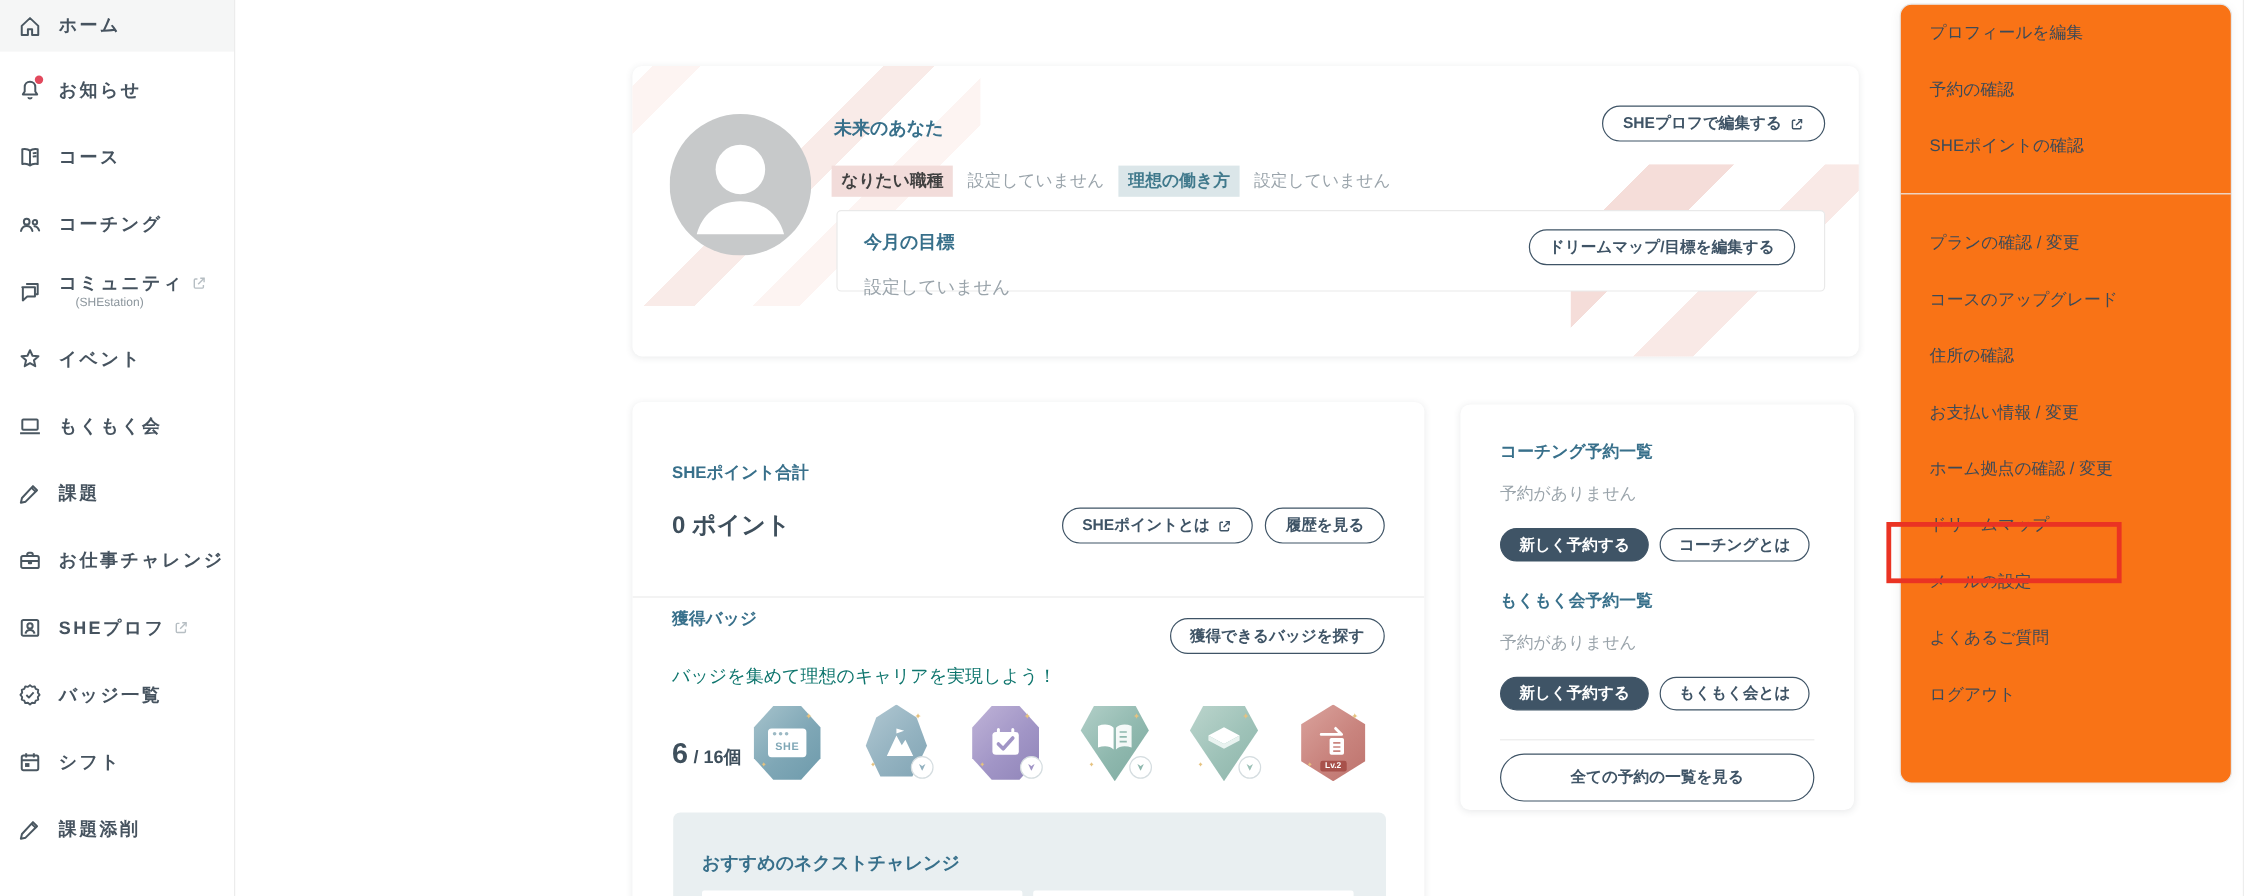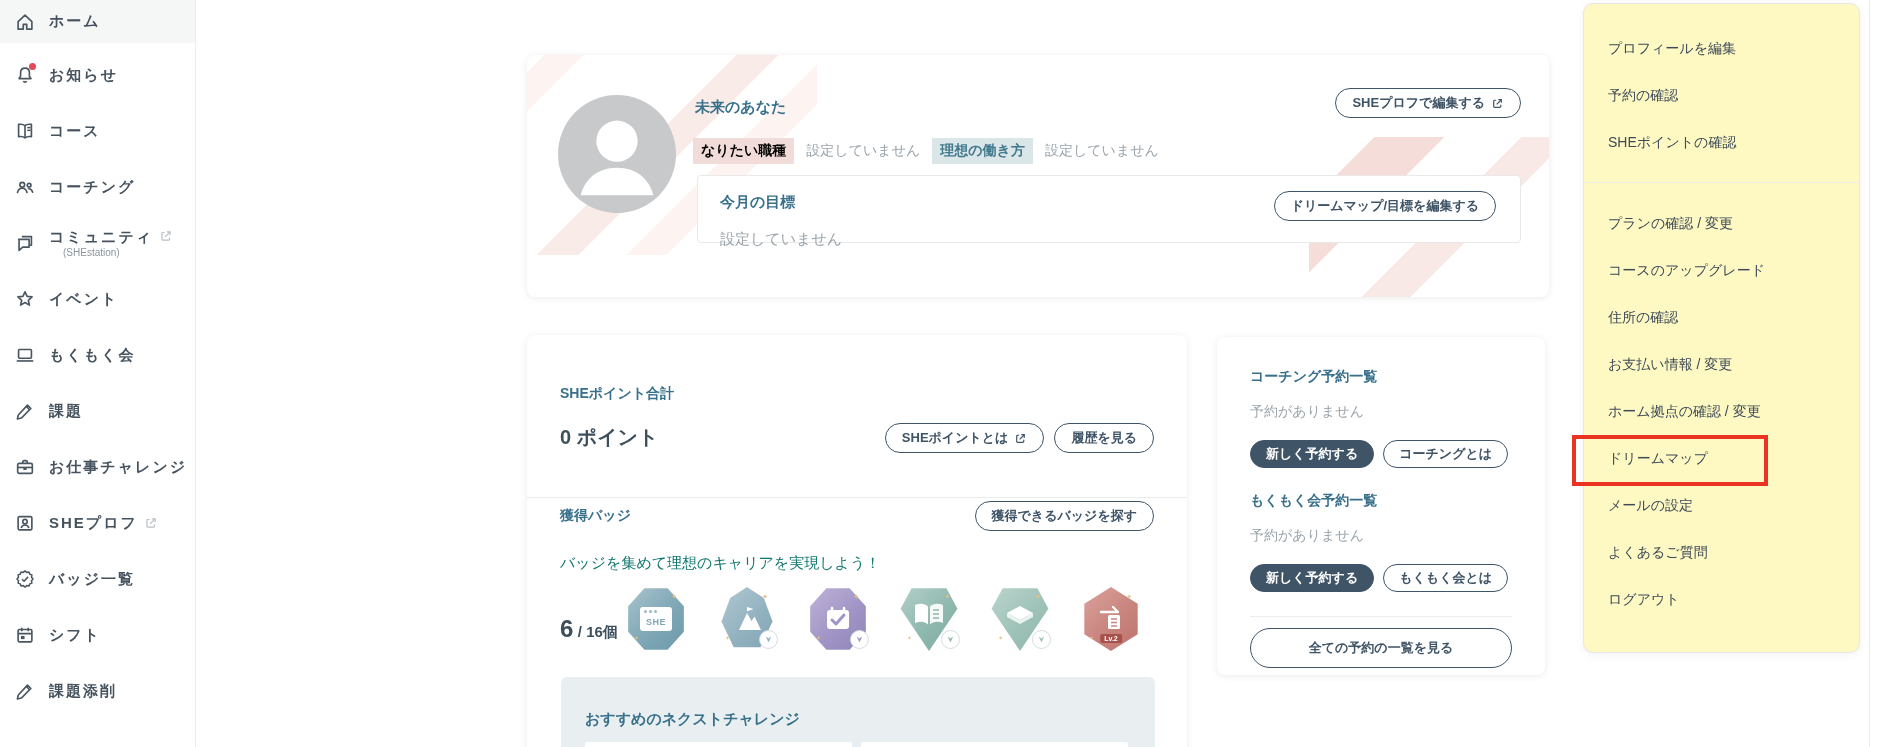--- a/index.html
+++ b/index.html
@@ -35,36 +35,36 @@
   .profile-card{left:527px;top:55px;width:1022px;height:242px;overflow:hidden;}
   .ribbon-tl{position:absolute;top:-60px;left:-70px;width:360px;height:260px;
     background:repeating-linear-gradient(135deg,transparent 0 40px,#f9ebe8 40px 70px,transparent 70px 104px,#fdf4f2 104px 132px,transparent 132px 200px);pointer-events:none;}
   .ribbon-br{position:absolute;bottom:-50px;right:-60px;width:300px;height:210px;
     background:repeating-linear-gradient(135deg,transparent 0 46px,#f5ddd9 46px 96px,transparent 96px 150px,#f9e9e6 150px 185px,transparent 185px 240px);pointer-events:none;}
   .avatar{position:absolute;left:31px;top:40px;width:118px;height:118px;}
   .p-name{position:absolute;left:168px;top:43px;font-size:15px;}
   .p-edit-btn{position:absolute;right:28px;top:33px;}
   .p-badges{position:absolute;left:166px;top:83px;display:flex;align-items:center;gap:12px;height:26px;}
   .tag{display:inline-flex;align-items:center;height:26px;padding:0 8px;font-size:14px;font-weight:bold;}
-  .tag.job{background:#f2dcda;color:#000000;}
+  .tag.job{background:#f2dcda;color:#404040;}
   .tag.style{background:#dbe6e9;color:#40798c;}
   .tag-val{font-size:14px;color:#9aa4ab;}
   .goal-box{position:absolute;left:170px;top:120px;width:824px;height:68px;border:1px solid #e9e9e9;border-radius:4px;box-sizing:border-box;background:#fff;}
   .goal-title{position:absolute;left:22px;top:17px;font-size:15px;}
   .goal-val{position:absolute;left:22px;top:54px;font-size:15px;}
   .goal-btn{position:absolute;right:24px;top:15px;}
 
   
   .points-card{left:527px;top:335px;width:660px;height:520px;overflow:hidden;}
   .pt-title{position:absolute;left:33px;top:50px;font-size:14px;}
   .pt-value{position:absolute;left:33px;top:89px;font-size:20px;font-weight:bold;color:#3e4f5c;}
   .pt-btns{position:absolute;right:33px;top:88px;display:flex;gap:10px;}
   .pt-div{left:0;right:0;top:162px;}
   .bd-title{position:absolute;left:33px;top:172px;font-size:14px;}
-  .bd-find-btn{position:absolute;right:33px;top:166px;}
+  .bd-find-btn{position:absolute;right:33px;top:180px;}
   .bd-desc{position:absolute;left:33px;top:219px;font-size:15px;color:#0f766e;}
   .bd-count{position:absolute;left:33px;top:280px;color:#3e4f5c;font-weight:bold;}
   .bd-count .big{font-size:24px;}
   .bd-count .small{font-size:15px;}
   .gem-row{position:absolute;left:100px;top:252px;display:flex;align-items:flex-start;gap:33px;}
   .gem{position:relative;width:58px;height:64px;display:flex;align-items:center;justify-content:center;}
   .gem-shape{position:absolute;inset:0;}
   .oct{clip-path:polygon(30% 2%,70% 2%,98% 30%,98% 70%,70% 98%,30% 98%,2% 70%,2% 30%);}
   .drop{clip-path:polygon(50% 0%,79% 17%,94% 54%,73% 94%,27% 94%,6% 54%,21% 17%);}
   .diam{clip-path:polygon(20% 2%,80% 2%,99% 34%,50% 100%,1% 34%);}
@@ -96,21 +96,21 @@
   .rv-empty1{position:absolute;left:33px;top:66px;font-size:14px;}
   .rv-btns1{position:absolute;left:33px;top:103px;display:flex;gap:9px;}
   .rv-title2{position:absolute;left:33px;top:155px;font-size:14px;}
   .rv-empty2{position:absolute;left:33px;top:190px;font-size:14px;}
   .rv-btns2{position:absolute;left:33px;top:227px;display:flex;gap:9px;}
   .rv-pill{height:28px;padding:12px 15px;font-size:13px;}
   .rv-div{left:33px;right:33px;top:279px;}
   .rv-all-btn{position:absolute;left:33px;right:33px;top:291px;height:40px;}
 
   
-  .menu-panel{position:absolute;left:1583px;top:3px;width:277px;height:650px;background:#fef9c3;border:1px solid #e7e7e7;border-radius:10px;box-shadow:0 2px 10px rgba(0,0,0,.05);box-sizing:border-box;padding-top:21px;}
+  .menu-panel{position:absolute;left:1583px;top:3px;width:277px;height:650px;background:#f97316;border:1px solid #e7e7e7;border-radius:10px;box-shadow:0 2px 10px rgba(0,0,0,.05);box-sizing:border-box;}
   .menu-item{height:47px;display:flex;align-items:center;padding-left:24px;font-size:14px;color:#3d4a57;cursor:pointer;}
   .menu-div{height:1px;background:#ececec;margin:16px 0 17px 0;}
   .annotation-box{position:absolute;left:1572px;top:435px;width:196px;height:51px;border:4px solid #ea3323;box-sizing:border-box;z-index:5;pointer-events:none;}
 
   .vline{position:absolute;left:1869px;top:0;width:1px;height:747px;background:#ededed;}
 </style>
 </head>
 <body>
 
 <div class="screen">

